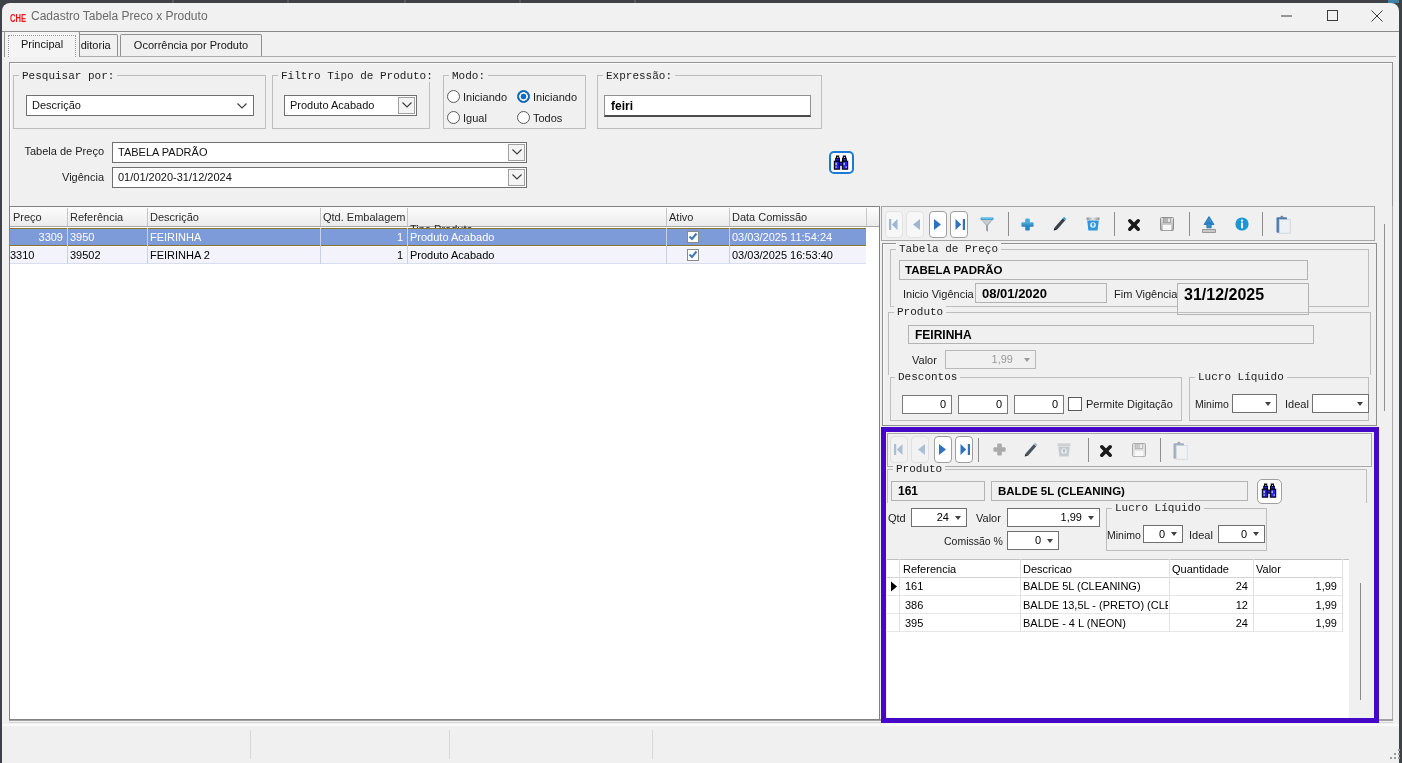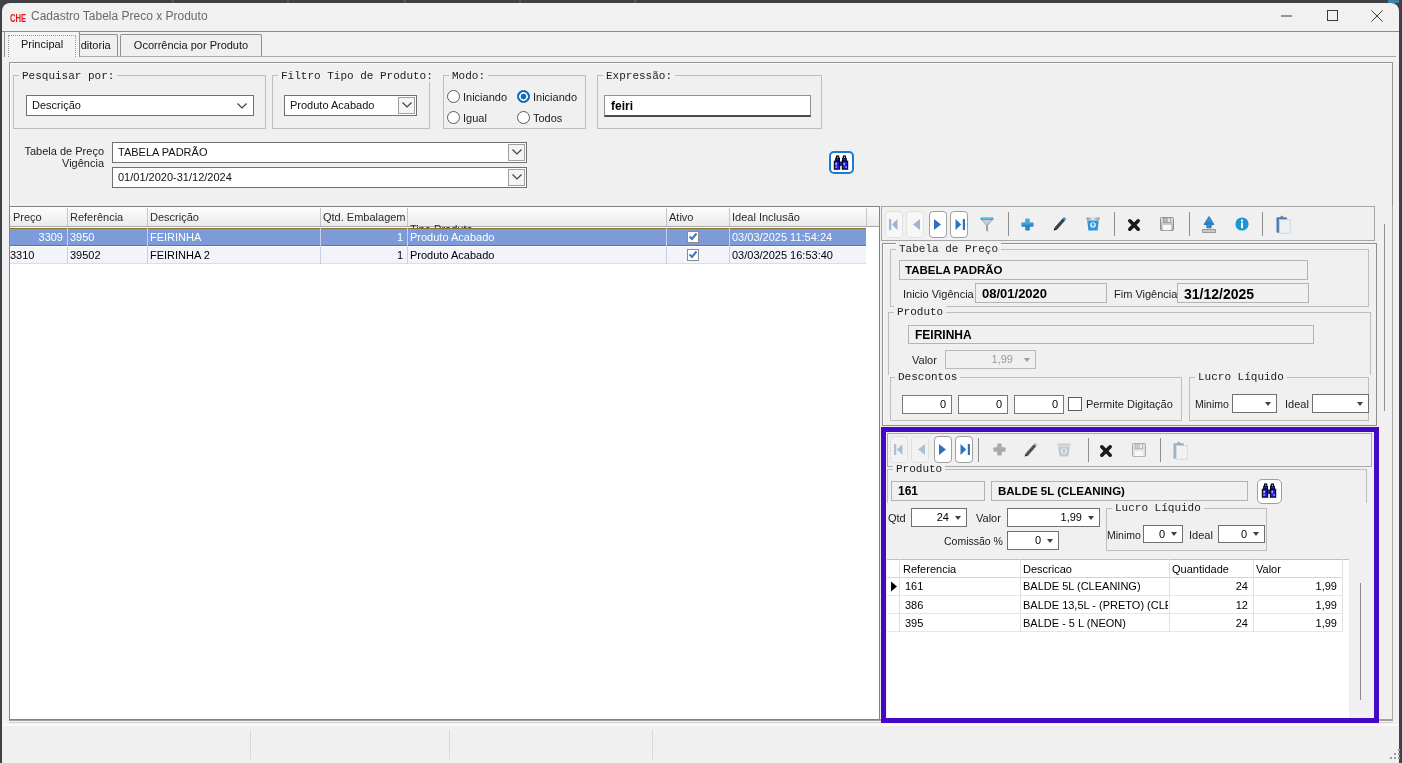--- a/index.html
+++ b/index.html
@@ -108,21 +108,21 @@
 
     <div class="lbl" style="left:24px; top:145px; width:80px; text-align:right;">Tabela de Preço</div>
     <div class="combo" style="left:112px; top:142px; width:415px; height:21px;">
       <div class="txt" style="top:3px;">TABELA PADRÃO</div>
       <div class="cbtn">
           <svg style="margin:4px auto 0; display:block;" width="10" height="6" viewBox="0 0 10 6">
             <path d="M0.5 0.5 L5 5 L9.5 0.5" fill="none" stroke="#3c3c3c" stroke-width="1.1"></path>
           </svg>
         </div>
     </div>
-    <div class="lbl" style="left:24px; top:157px; width:80px; text-align:right;">Vigência</div>
+    <div class="lbl" style="left:24px; top:171px; width:80px; text-align:right;">Vigência</div>
     <div class="combo" style="left:112px; top:167px; width:415px; height:21px;">
       <div class="txt" style="top:3px;">01/01/2020-31/12/2024</div>
       <div class="cbtn">
           <svg style="margin:4px auto 0; display:block;" width="10" height="6" viewBox="0 0 10 6">
             <path d="M0.5 0.5 L5 5 L9.5 0.5" fill="none" stroke="#3c3c3c" stroke-width="1.1"></path>
           </svg>
         </div>
     </div>
 
     <div class="abs" style="left:829px; top:151px; width:25px; height:23px; background:#ffffff; border:2px solid #1a7ad4; border-radius:5px;">
@@ -152,21 +152,21 @@
 
     <div class="abs" style="left:9px; top:206px; width:871px; height:514px; background:#fff; border:1px solid #828282;"></div>
 
     <div class="abs" style="left:10px; top:207px; width:869px; height:20px; background:linear-gradient(#fdfdfd,#ebebeb); border-bottom:1px solid #a8a8a8;"></div>
     <div class="cell" style="left:13px; top:211px; color:#2a2a2a;">Preço</div>
     <div class="cell" style="left:70px; top:211px; color:#2a2a2a;">Referência</div>
     <div class="cell" style="left:150px; top:211px; color:#2a2a2a;">Descrição</div>
     <div class="cell" style="left:323px; top:211px; color:#2a2a2a;">Qtd. Embalagem</div>
     <div class="cell" style="left:410px; top:223px; color:#2a2a2a;">Tipo Produto</div>
     <div class="cell" style="left:669px; top:211px; color:#2a2a2a;">Ativo</div>
-    <div class="cell" style="left:732px; top:211px; color:#2a2a2a;">Ideal Inclusão</div>
+    <div class="cell" style="left:732px; top:211px; color:#2a2a2a;">Data Comissão</div>
 
     <div class="abs" style="left:67px; top:208px; width:1px; height:18px; background:#c6c6c6;"></div>
     <div class="abs" style="left:147px; top:208px; width:1px; height:18px; background:#c6c6c6;"></div>
     <div class="abs" style="left:320px; top:208px; width:1px; height:18px; background:#c6c6c6;"></div>
     <div class="abs" style="left:407px; top:208px; width:1px; height:18px; background:#c6c6c6;"></div>
     <div class="abs" style="left:666px; top:208px; width:1px; height:18px; background:#c6c6c6;"></div>
     <div class="abs" style="left:729px; top:208px; width:1px; height:18px; background:#c6c6c6;"></div>
     <div class="abs" style="left:866px; top:208px; width:1px; height:18px; background:#c6c6c6;"></div>
 
     <div class="abs" style="left:10px; top:228px; width:856px; height:18px; background:#7d9ad9; border-top:1px solid #8a7430; border-bottom:1px solid #8a7430;"></div>
@@ -315,21 +315,21 @@
     <div class="gb" style="left:890px; top:249px; width:479px; height:58px;"></div>
     <div class="gb-label" style="left:896px; top:243px;">Tabela de Preço</div>
     <div class="fbox" style="left:899px; top:260px; width:409px; height:20px; font-size:11.5px;">
         <div style="margin:3px 0 0 5px;">TABELA PADRÃO</div>
       </div>
     <div class="lbl" style="left:903px; top:288px;">Inicio Vigência</div>
     <div class="fbox" style="left:975px; top:283px; width:132px; height:20px; font-size:13px;">
         <div style="margin:2px 0 0 6px;">08/01/2020</div>
       </div>
     <div class="lbl" style="left:1114px; top:288px;">Fim Vigência</div>
-    <div class="fbox" style="left:1177px; top:283px; width:132px; height:20px; font-size:14px;">
+    <div class="fbox" style="left:1177px; top:283px; width:132px; height:32px; font-size:16px;">
         <div style="margin:2px 0 0 6px;">31/12/2025</div>
       </div>
 
     <div class="gb" style="left:888px; top:312px; width:483px; height:63px; border-bottom:none;"></div>
     <div class="gb-label" style="left:894px; top:306px;">Produto</div>
     <div class="fbox" style="left:908px; top:325px; width:406px; height:19px;">
         <div style="margin:2px 0 0 6px;">FEIRINHA</div>
       </div>
     <div class="lbl" style="left:912px; top:354px;">Valor</div>
     <div class="dd" style="left:945px; top:350px; width:91px; height:19px; background:#f0f0f0; border-color:#b9b9b9; color:#9a9a9a;">
@@ -497,21 +497,21 @@
     <div class="cell" style="left:1023px; top:580px;">BALDE 5L (CLEANING)</div>
     <div class="cell" style="left:1168px; top:580px; width:80px; text-align:right;">24</div>
     <div class="cell" style="left:1253px; top:580px; width:84px; text-align:right;">1,99</div>
     <div class="abs" style="left:887px; top:595px; width:455px; height:1px; background:#e6e6e6;"></div>
     <div class="cell" style="left:905px; top:599px;">386</div>
     <div class="cell" style="left:1023px; top:599px; width:145px; overflow:hidden;">BALDE 13,5L - (PRETO) (CLEANI</div>
     <div class="cell" style="left:1168px; top:599px; width:80px; text-align:right;">12</div>
     <div class="cell" style="left:1253px; top:599px; width:84px; text-align:right;">1,99</div>
     <div class="abs" style="left:887px; top:613px; width:455px; height:1px; background:#e6e6e6;"></div>
     <div class="cell" style="left:905px; top:617px;">395</div>
-    <div class="cell" style="left:1023px; top:617px;">BALDE - 5 L (NEON)</div>
+    <div class="cell" style="left:1023px; top:617px;">BALDE - 4 L (NEON)</div>
     <div class="cell" style="left:1168px; top:617px; width:80px; text-align:right;">24</div>
     <div class="cell" style="left:1253px; top:617px; width:84px; text-align:right;">1,99</div>
     <div class="abs" style="left:887px; top:631px; width:455px; height:1px; background:#e6e6e6;"></div>
 
     <div class="abs" style="left:899px; top:559px; width:1px; height:73px; background:#e0e0e0;"></div>
     <div class="abs" style="left:1020px; top:559px; width:1px; height:73px; background:#e0e0e0;"></div>
     <div class="abs" style="left:1169px; top:559px; width:1px; height:73px; background:#e0e0e0;"></div>
     <div class="abs" style="left:1253px; top:559px; width:1px; height:73px; background:#e0e0e0;"></div>
     <div class="abs" style="left:1342px; top:559px; width:1px; height:73px; background:#e0e0e0;"></div>
   </div>

